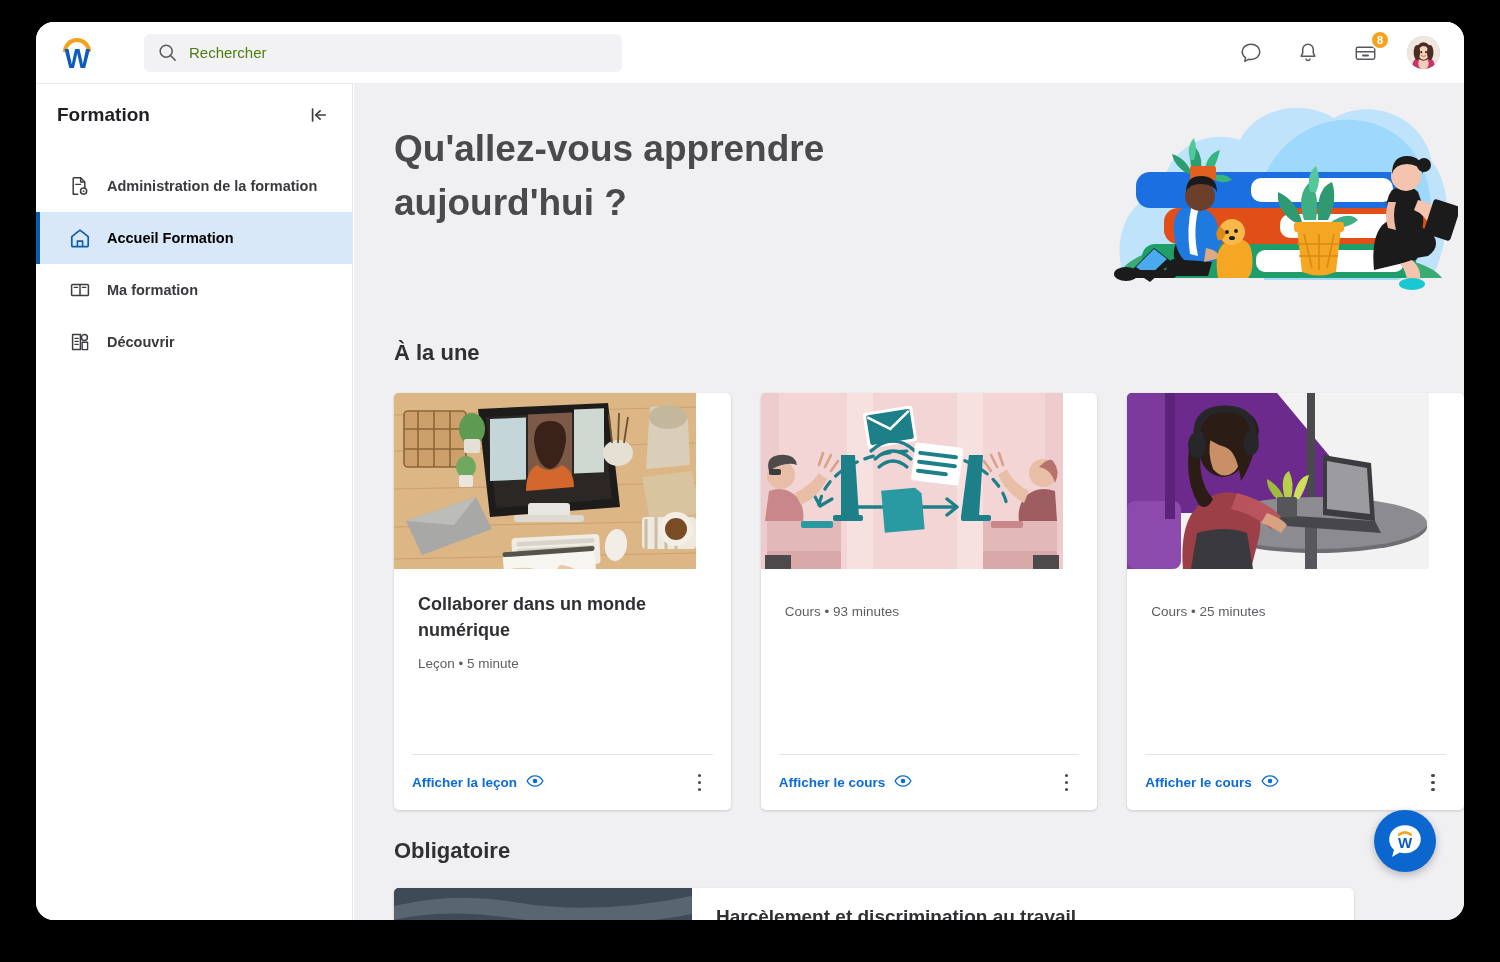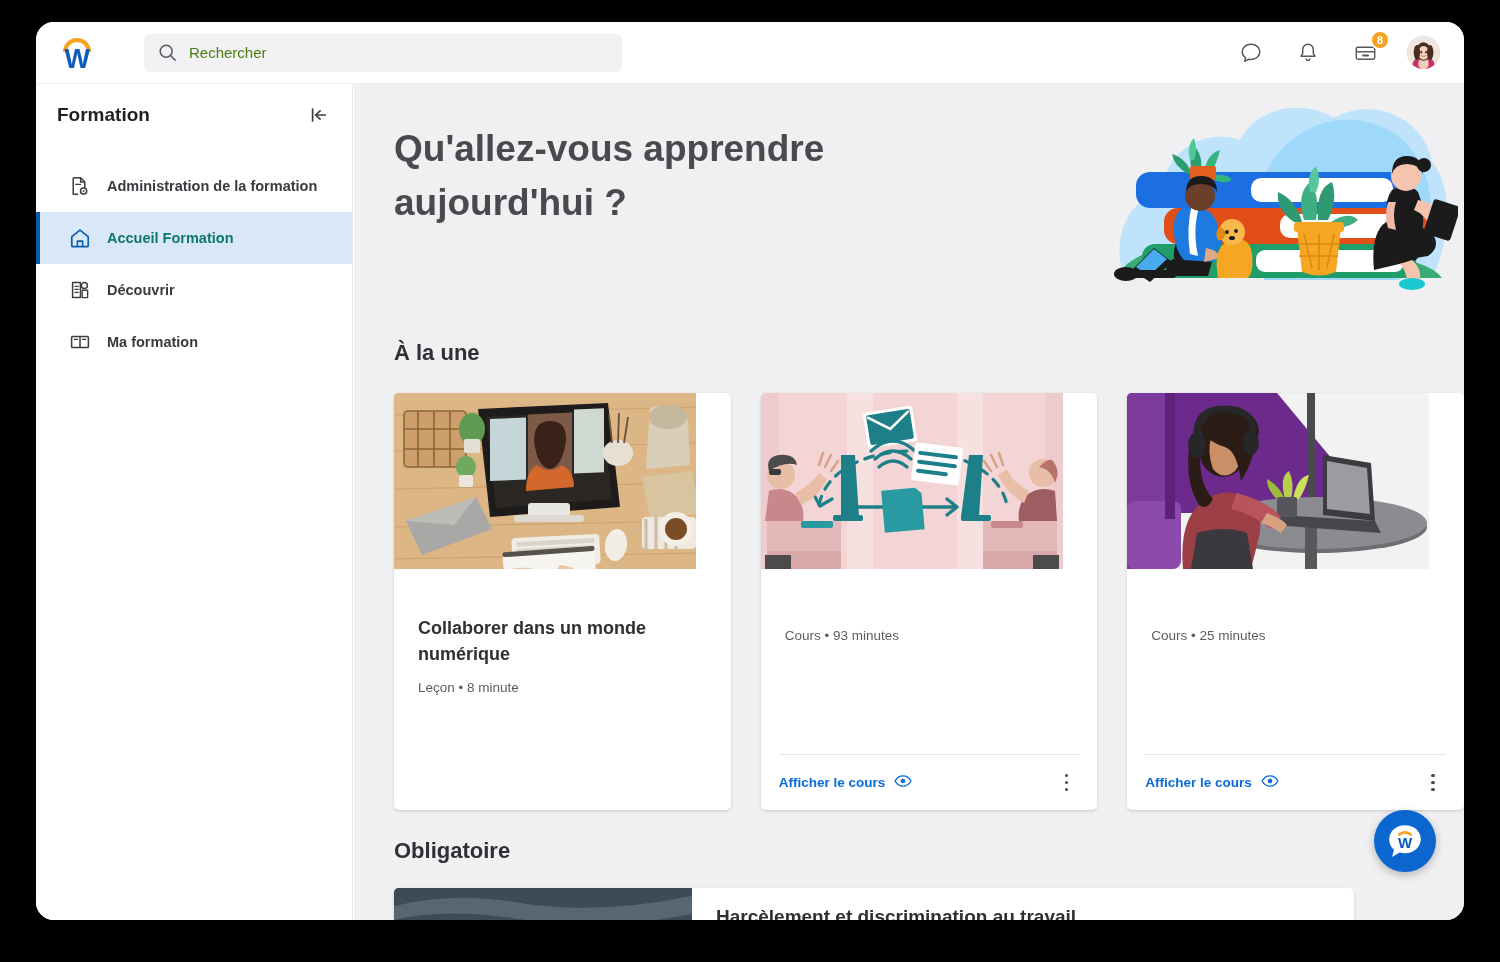--- a/index.html
+++ b/index.html
@@ -160,21 +160,21 @@
   .nav-item .nav-label {
     margin-left: 15px;
     font-size: 14.5px;
     font-weight: 700;
     color: #39393f;
   }
   .nav-item.active {
     background: #d8e8f8;
     border-left-color: #0b5cab;
   }
-  .nav-item.active .nav-label { color: #0f766e; }
+  .nav-item.active .nav-label { color: #000000; }
 
   
   #main {
     position: absolute;
     left: 318px; top: 62px;
     width: 1110px; height: 836px;
     background: #f0f0f2;
     overflow: hidden;
   }
 
@@ -216,21 +216,20 @@
   .course-card {
     width: 365px;
     height: 417px;
     background: #ffffff;
     border-radius: 5px;
     box-shadow: 0 1px 3px rgba(0,0,0,0.16);
     display: flex;
     flex-direction: column;
     overflow: hidden;
     cursor: pointer;
-    gap: 24px;
   }
   .card-thumb {
     width: 100%;
     height: 176px;
     position: relative;
     overflow: hidden;
     flex: 0 0 auto;
   }
   .card-body {
     padding: 22px 24px 0 24px;
@@ -426,41 +425,41 @@
               <path d="M2.8 9.6 11 3.2l8.2 6.4v9.1a.9.9 0 0 1-.9.9H3.7a.9.9 0 0 1-.9-.9z" stroke="#0b5cab" stroke-width="1.7" stroke-linejoin="round"></path>
               <path d="M8.4 19.6v-5.5h5.2v5.5" stroke="#0b5cab" stroke-width="1.6" stroke-linejoin="round"></path>
             </svg>
           </span>
           <span class="nav-label">Accueil Formation</span>
         </div>
 
         <div class="nav-item">
           <span class="nav-ic">
             <svg width="22" height="22" viewBox="0 0 22 22" fill="none">
+              <rect x="2.6" y="5.4" width="16.8" height="11.2" rx="1.1" stroke="#3c3c42" stroke-width="1.5"></rect>
+              <line x1="11" y1="5.4" x2="11" y2="16.6" stroke="#3c3c42" stroke-width="1.5"></line>
+              <line x1="5.2" y1="8.4" x2="8.6" y2="8.4" stroke="#3c3c42" stroke-width="1.2" stroke-linecap="round"></line>
+              <line x1="13.4" y1="8.4" x2="16.8" y2="8.4" stroke="#3c3c42" stroke-width="1.2" stroke-linecap="round"></line>
+            </svg>
+          </span>
+          <span class="nav-label">Ma formation</span>
+        </div>
+
+        <div class="nav-item">
+          <span class="nav-ic">
+            <svg width="22" height="22" viewBox="0 0 22 22" fill="none">
               <path d="M3.6 3.4h7.8v15.2H3.6z" stroke="#3c3c42" stroke-width="1.5" stroke-linejoin="round"></path>
               <line x1="6.0" y1="7.4" x2="9.2" y2="7.4" stroke="#3c3c42" stroke-width="1.3" stroke-linecap="round"></line>
               <line x1="6.0" y1="10.4" x2="9.2" y2="10.4" stroke="#3c3c42" stroke-width="1.3" stroke-linecap="round"></line>
               <line x1="6.0" y1="13.4" x2="9.2" y2="13.4" stroke="#3c3c42" stroke-width="1.3" stroke-linecap="round"></line>
               <circle cx="15.4" cy="6.6" r="3.0" stroke="#3c3c42" stroke-width="1.5"></circle>
               <path d="M13.2 11.2h5.4v7.4h-5.4z" stroke="#3c3c42" stroke-width="1.4" stroke-linejoin="round"></path>
             </svg>
           </span>
           <span class="nav-label">Découvrir</span>
-        </div>
-
-        <div class="nav-item">
-          <span class="nav-ic">
-            <svg width="22" height="22" viewBox="0 0 22 22" fill="none">
-              <rect x="2.6" y="5.4" width="16.8" height="11.2" rx="1.1" stroke="#3c3c42" stroke-width="1.5"></rect>
-              <line x1="11" y1="5.4" x2="11" y2="16.6" stroke="#3c3c42" stroke-width="1.5"></line>
-              <line x1="5.2" y1="8.4" x2="8.6" y2="8.4" stroke="#3c3c42" stroke-width="1.2" stroke-linecap="round"></line>
-              <line x1="13.4" y1="8.4" x2="16.8" y2="8.4" stroke="#3c3c42" stroke-width="1.2" stroke-linecap="round"></line>
-            </svg>
-          </span>
-          <span class="nav-label">Ma formation</span>
         </div>
 
       </div>
     </div>
 
     <div id="main">
 
       <div id="hero">
         <h1 id="hero-title">Qu'allez-vous apprendre aujourd'hui ?</h1>
 
@@ -620,21 +619,37 @@
               <circle cx="282" cy="136" r="11" fill="#7a4c26"></circle>
 
               <rect x="110" y="158" width="92" height="50" rx="3" fill="#f7f5ef" transform="rotate(-4 156 180)"></rect>
               <rect x="110" y="156" width="92" height="5" rx="2" fill="#55524c" transform="rotate(-4 156 180)"></rect>
               <path d="M116 176 q24 -4 42 6 q10 6 6 20 l-56 -2 q-4-16 8-24z" fill="#eec6a4"></path>
               <path d="M166 172 q20 2 26 16 q4 12 -6 18 l-26 2 q-6-22 6-36z" fill="#eec6a4"></path>
             </svg>
           </div>
           <div class="card-body">
             <div class="card-title">Collaborer dans un monde numérique</div>
-            <div class="card-meta">Leçon • 8 minute</div>
+            <div class="card-meta">Leçon • 5 minute</div>
+          </div>
+          <div class="card-footer">
+            <div class="card-action">
+              <span class="card-action-label">Afficher la leçon</span>
+              <span>
+                <svg width="18" height="14" viewBox="0 0 20 14" fill="none">
+                  <path d="M1.2 7C3.4 3 6.5 1.3 10 1.3S16.6 3 18.8 7c-2.2 4-5.3 5.7-8.8 5.7S3.4 11 1.2 7z" stroke="#0b6bd8" stroke-width="1.5"></path>
+                  <circle cx="10" cy="7" r="2.6" fill="#0b6bd8"></circle>
+                </svg>
+              </span>
+            </div>
+            <div class="card-kebab">
+                <i></i>
+                <i></i>
+                <i></i>
+              </div>
           </div>
         </div>
 
         <div class="course-card">
           <div class="card-thumb">
             <svg width="302" height="176" viewBox="0 0 302 176" preserveAspectRatio="none">
               <rect width="302" height="176" fill="#f3d5d5"></rect>
               <rect x="86" y="0" width="26" height="176" fill="#f7e0e0"></rect>
               <rect x="196" y="0" width="26" height="176" fill="#f7e0e0"></rect>
               <rect x="0" y="0" width="18" height="176" fill="#eecccd"></rect>

